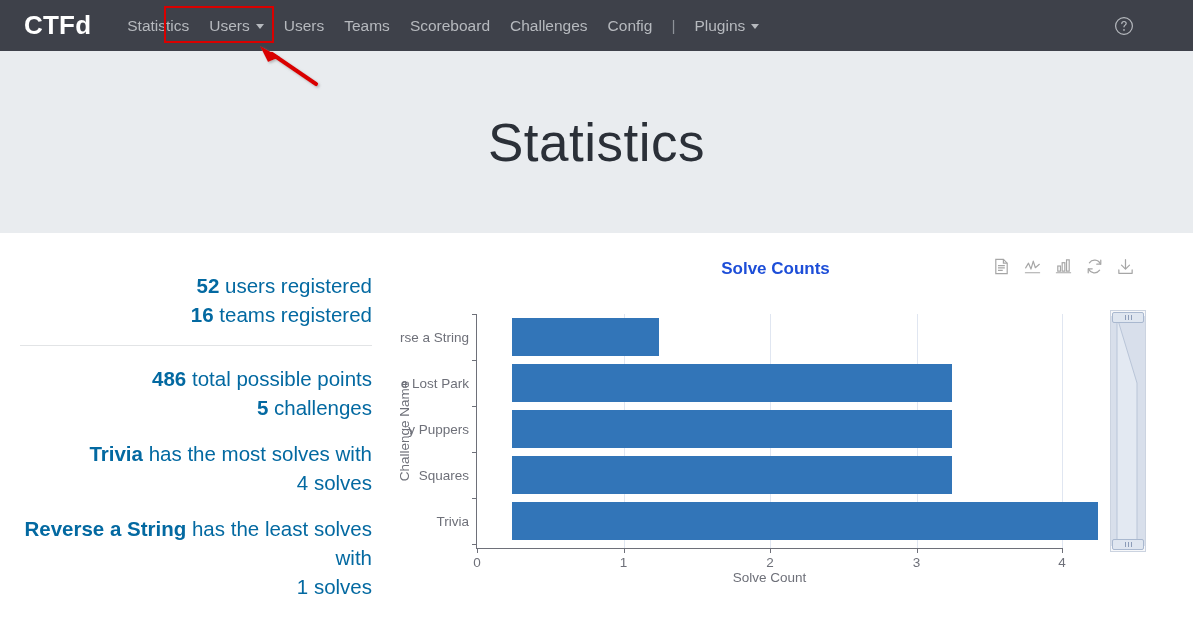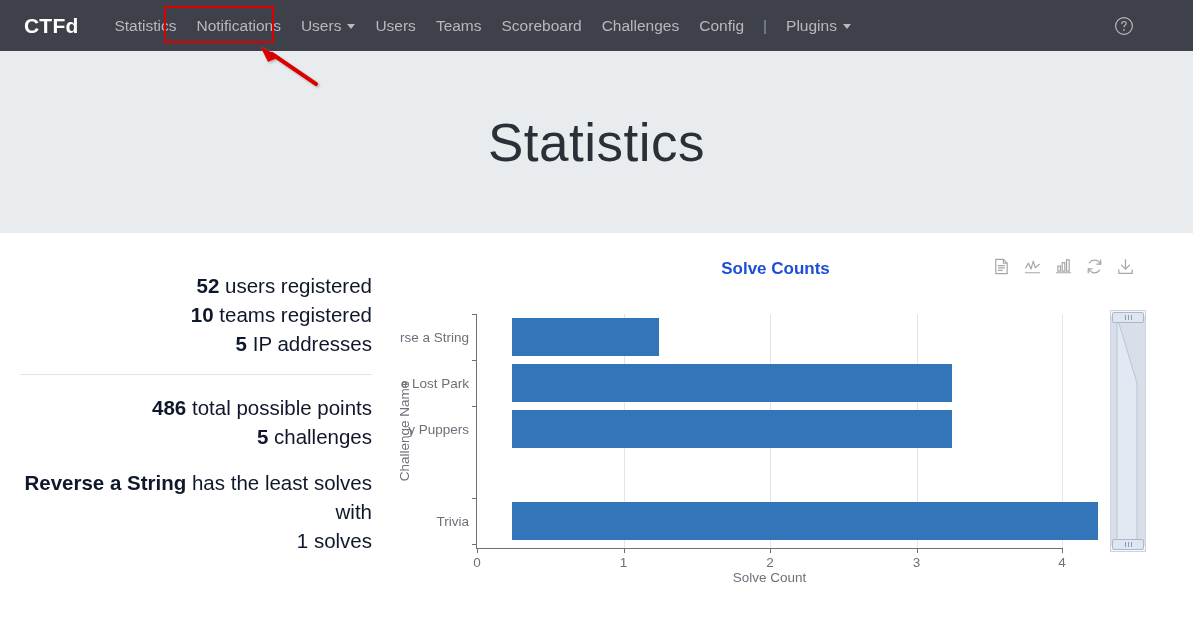--- a/index.html
+++ b/index.html
@@ -20,21 +20,21 @@
     position: relative;
     height: 51px;
     background: #3e414a;
     display: flex;
     align-items: center;
     padding: 0 16px;
     box-sizing: border-box;
   }
   .brand {
     color: #ffffff;
-    font-size: 21px;
+    font-size: 26px;
     font-weight: bold;
     letter-spacing: .2px;
     margin-right: 26px;
     margin-left: 8px;
     cursor: pointer;
   }
   .nav-list {
     display: flex;
     align-items: center;
     gap: 0px;
@@ -123,21 +123,21 @@
     width: 392px;
     flex: 0 0 392px;
     padding-top: 24px;
     box-sizing: border-box;
   }
   .stat-line {
     text-align: right;
     padding-right: 20px;
     font-size: 20.5px;
     line-height: 29px;
-    color: #0f172a;
+    color: #0369a1;
     font-weight: 300;
   }
   .stat-line b { font-weight: bold; }
   .stat-divider {
     border: 0;
     border-top: 1px solid #e2e4e6;
     margin: 16px 20px 18px 20px;
   }
   .stat-group-2 .stat-line { margin-bottom: 0; }
   .stat-block { margin-top: 17px; }
@@ -309,23 +309,20 @@
   }
 </style>
 </head>
 <body>
 
 <div class="navbar">
   <div class="brand">CTFd</div>
   <div class="nav-list">
     <div class="nav-item">
       <span>Statistics</span>
-    </div>
-    <div class="nav-item">
-      <span>Notifications</span>
     </div>
     <div class="nav-item">
       <span>Users</span>
       <span class="caret"></span>
     </div>
     <div class="nav-item">
       <span>Users</span>
     </div>
     <div class="nav-item">
       <span>Teams</span>
@@ -375,42 +372,45 @@
 <div class="content">
 
   <div class="stats-col">
 
     <div class="stat-group-1">
       <div class="stat-line">
         <b>52</b>
         <span>users registered</span>
       </div>
       <div class="stat-line">
-        <b>10</b>
+        <b>16</b>
         <span>teams registered</span>
-      </div>
-      <div class="stat-line">
-        <b>5</b>
-        <span>IP addresses</span>
       </div>
     </div>
 
     <hr class="stat-divider">
 
     <div class="stat-group-2">
       <div class="stat-line">
         <b>486</b>
         <span>total possible points</span>
       </div>
       <div class="stat-line">
         <b>5</b>
         <span>challenges</span>
       </div>
     </div>
 
+    <div class="stat-block">
+      <div class="stat-line">
+        <b>Trivia</b>
+        <span>has the most solves with</span>
+      </div>
+      <div class="stat-line">4 solves</div>
+    </div>
 
     <div class="stat-block">
       <div class="stat-line">
         <b>Reverse a String</b>
         <span>has the least solves with</span>
       </div>
       <div class="stat-line">1 solves</div>
     </div>
 
   </div>
@@ -478,20 +478,25 @@
             <div class="ytick" style="top:-4px"></div>
             <div class="ylabel">e Lost Park</div>
           </div>
 
           <div class="bar-row" style="top:96px;width:439.5px">
             <div class="bar"></div>
             <div class="ytick" style="top:-4px"></div>
             <div class="ylabel">y Puppers</div>
           </div>
 
+          <div class="bar-row" style="top:142px;width:439.5px">
+            <div class="bar"></div>
+            <div class="ytick" style="top:-4px"></div>
+            <div class="ylabel">Squares</div>
+          </div>
 
           <div class="bar-row" style="top:188px;width:586px">
             <div class="bar"></div>
             <div class="ytick" style="top:-4px"></div>
             <div class="ytick" style="top:42px"></div>
             <div class="ylabel">Trivia</div>
           </div>
 
           <div class="xtick-mark" style="left:0px"></div>
           <div class="xtick-mark" style="left:146.5px"></div>

